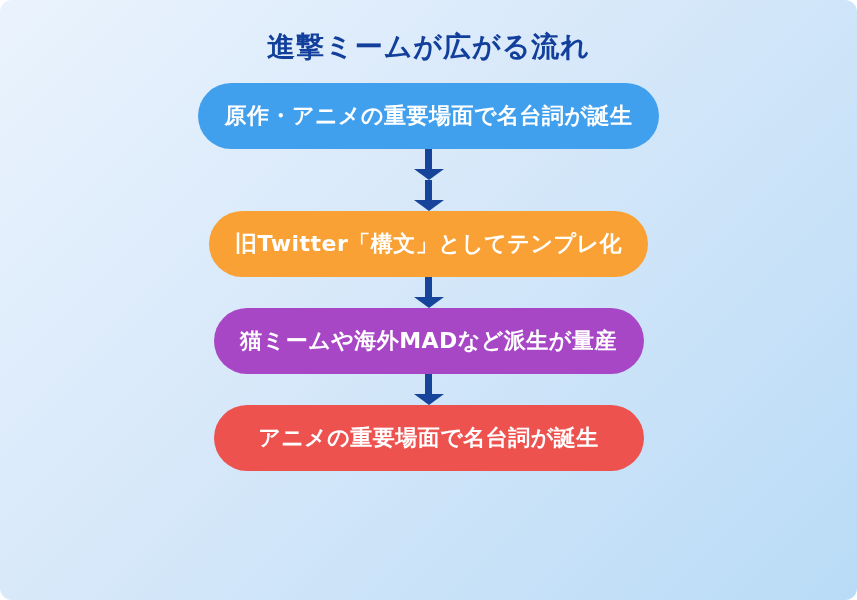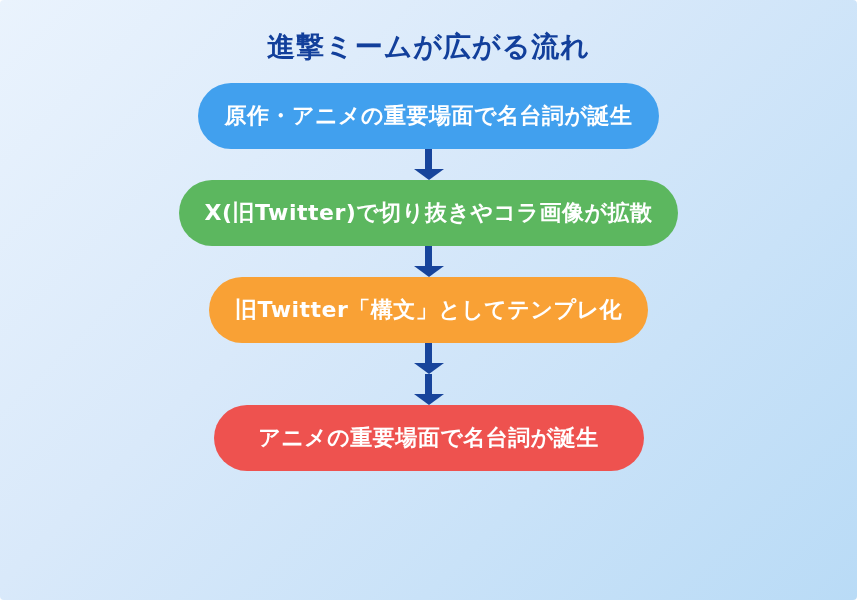--- a/index.html
+++ b/index.html
@@ -5,21 +5,21 @@
   html, body {
     margin: 0;
     padding: 0;
     background: #ffffff;
     font-family: "DejaVu Sans", "Liberation Sans", sans-serif;
   }
   .canvas {
     position: relative;
     width: 857px;
     height: 600px;
-    border-radius: 4px;
+    border-radius: 12px;
     overflow: hidden;
     background: linear-gradient(135deg, #eaf3fd 0%, #d9e9fa 40%, #b9dbf6 100%);
   }
   .title {
     text-align: center;
     padding-top: 28px;
     font-size: 28px;
     font-weight: bold;
     letter-spacing: 1px;
     color: #123f9b;
@@ -73,36 +73,36 @@
 
   <div class="flow" id="flow">
   <div class="pill" style="background: rgb(65, 160, 238);">
     <span>原作・アニメの重要場面で名台詞が誕生</span>
   </div>
   <div class="arrow">
     <div class="stem"></div>
     <div class="head"></div>
   </div>
 
-  <div class="pill" style="background: rgb(92, 183, 95);">
-    <span>X(旧Twitter)で切り抜きやコラ画像が拡散</span>
-  </div>
   <div class="arrow">
     <div class="stem"></div>
     <div class="head"></div>
   </div>
 
   <div class="pill" style="background: rgb(249, 161, 53);">
     <span>旧Twitter「構文」としてテンプレ化</span>
   </div>
   <div class="arrow">
     <div class="stem"></div>
     <div class="head"></div>
   </div>
 
+  <div class="pill" style="background: rgb(168, 71, 198);">
+    <span>猫ミームや海外MADなど派生が量産</span>
+  </div>
   <div class="arrow">
     <div class="stem"></div>
     <div class="head"></div>
   </div>
 
   <div class="pill" style="background: rgb(238, 82, 79);">
     <span>アニメの重要場面で名台詞が誕生</span>
   </div>
 
 </div>

